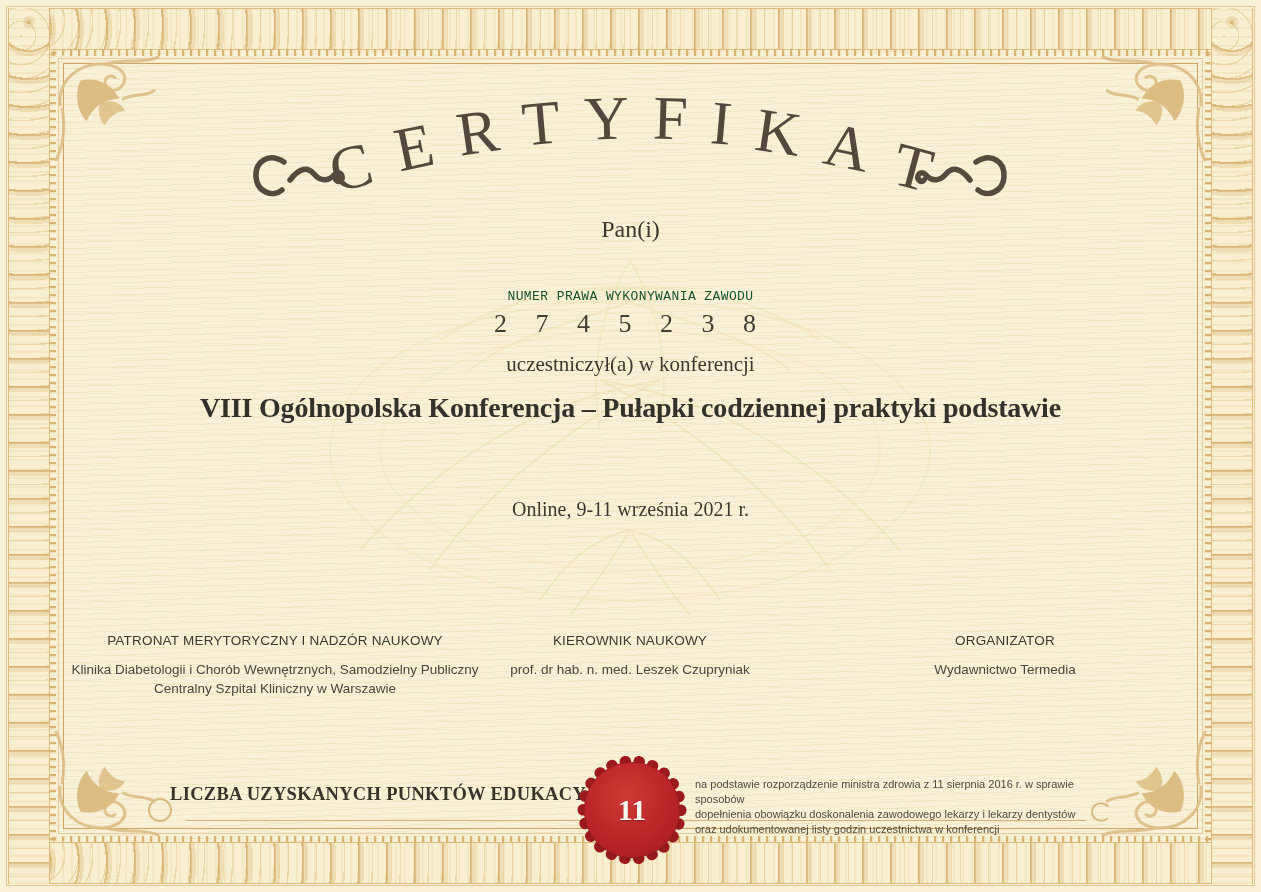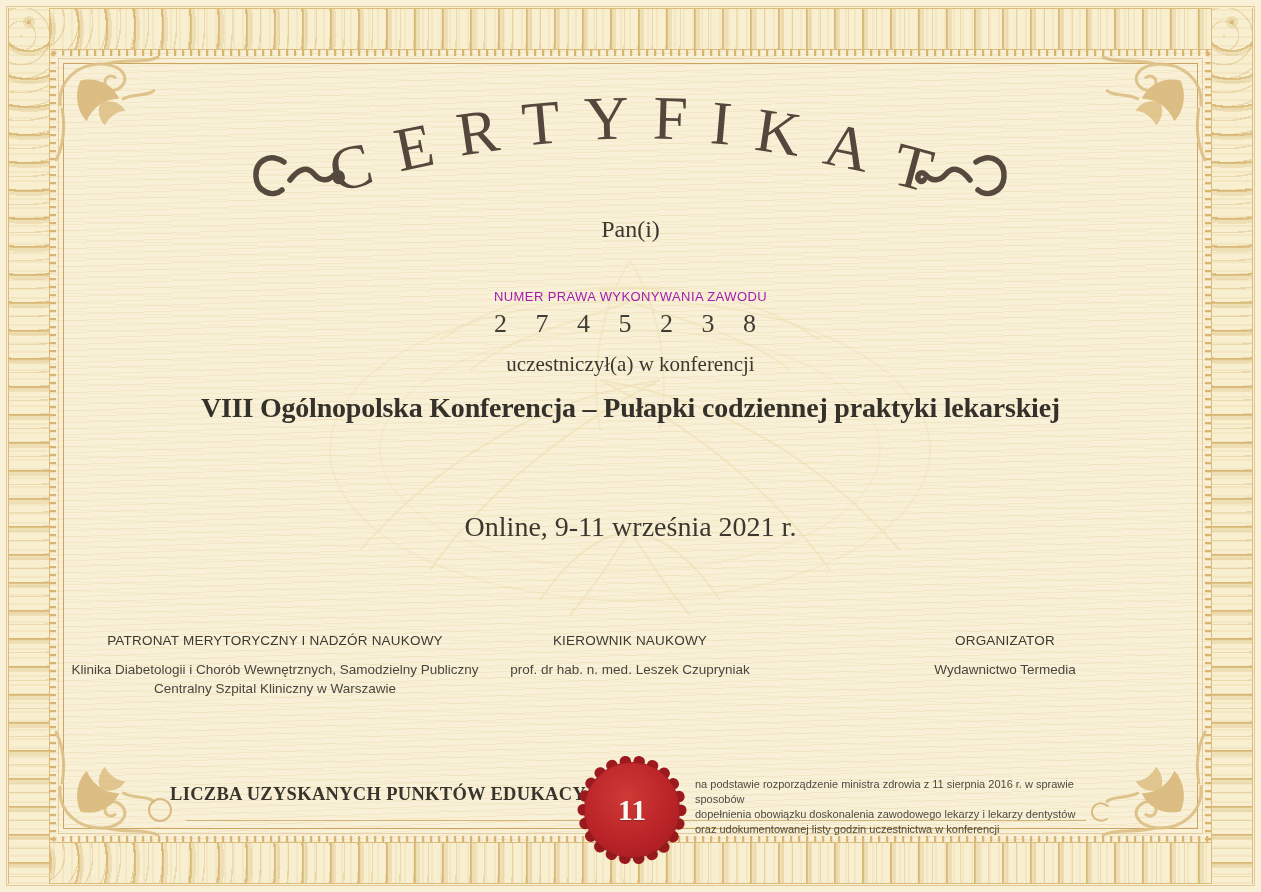--- a/index.html
+++ b/index.html
@@ -59,25 +59,25 @@
     position:absolute;left:0;right:0;top:86px;height:150px;
     display:flex;justify-content:center;align-items:flex-start;gap:24px;
     color:#55473c;font-size:62px;font-family:"Liberation Serif",serif;
   }
   .arc-title span{display:inline-block;line-height:1;}
   .title-swirl{position:absolute;top:146px;}
   .title-swirl.left{left:248px;}
   .title-swirl.right{left:902px;transform:scaleX(-1);}
   .salutation{top:216px;font-size:24px;color:#3d382f;}
   .recipient{top:228px;font-size:43px;color:#39342c;}
-  .license-label{top:289px;font-size:13px;font-family:Liberation Sans, sans-serif;color:#a21caf;letter-spacing:0.4px;}
+  .license-label{top:289px;font-size:13px;font-family:Liberation Mono, monospace;color:#14532d;letter-spacing:0.4px;}
   .license-number{top:309px;font-size:26px;color:#423d34;letter-spacing:11px;}
   .participation{top:352px;font-size:21px;color:#3d382f;}
   .conf-title{top:392px;font-size:28px;font-weight:bold;color:#34312b;letter-spacing:-0.2px;}
-  .event-details{top:511px;font-size:28px;color:#3d382f;}
+  .event-details{top:498px;font-size:20px;color:#3d382f;}
   .fcol{position:absolute;text-align:center;font-family:"Liberation Sans",sans-serif;}
   .fcol .hd{font-weight:normal;font-size:13.5px;color:#3c3931;letter-spacing:0.2px;}
   .fcol .bd{margin-top:12px;font-size:13.5px;line-height:19px;color:#4a463d;}
   .col1{left:65px;top:633px;width:420px;}
   .col2{left:440px;top:633px;width:380px;text-align:center;}
   .col3{left:830px;top:633px;width:350px;}
   .points-label{position:absolute;left:170px;top:784px;font-size:18.5px;font-weight:bold;color:#3a352c;letter-spacing:0.3px;}
   .points-line{position:absolute;left:186px;top:820px;width:900px;height:1px;background:#d4b37a;}
   .points-ring{position:absolute;left:148px;top:798px;width:20px;height:20px;border:2px solid #d9ba80;border-radius:50%;}
   .points-curl{position:absolute;left:1088px;top:798px;}
@@ -200,21 +200,21 @@
     <g fill="none" stroke="#564a3e" stroke-width="5.5" stroke-linecap="round">
       <path d="M36,16 C20,6 7,16 8,31 C9,46 25,52 34,44"></path>
       <path d="M42,34 C52,21 60,21 66,28 C72,35 80,36 86,29 C89,26 93,26 94,30 C95,34 91,37 88,34"></path>
     </g>
   </svg>
 
   <div class="center salutation">Pan(i)</div>
   <div class="center license-label">NUMER PRAWA WYKONYWANIA ZAWODU</div>
   <div class="center license-number">2 7 4 5 2 3 8</div>
   <div class="center participation">uczestniczył(a) w konferencji</div>
-  <div class="center conf-title">VIII Ogólnopolska Konferencja – Pułapki codziennej praktyki lekarskiej</div>
+  <div class="center conf-title">VIII Ogólnopolska Konferencja – Pułapki codziennej praktyki podstawie</div>
   <div class="center event-details">Online, 9-11 września 2021 r.</div>
 
   <div class="fcol col1">
     <div class="hd">PATRONAT MERYTORYCZNY I NADZÓR NAUKOWY</div>
     <div class="bd">Klinika Diabetologii i Chorób Wewnętrznych, Samodzielny Publiczny Centralny Szpital Kliniczny w Warszawie</div>
   </div>
   <div class="fcol col2">
     <div class="hd">KIEROWNIK NAUKOWY</div>
     <div class="bd">prof. dr hab. n. med. Leszek Czupryniak</div>
   </div>

